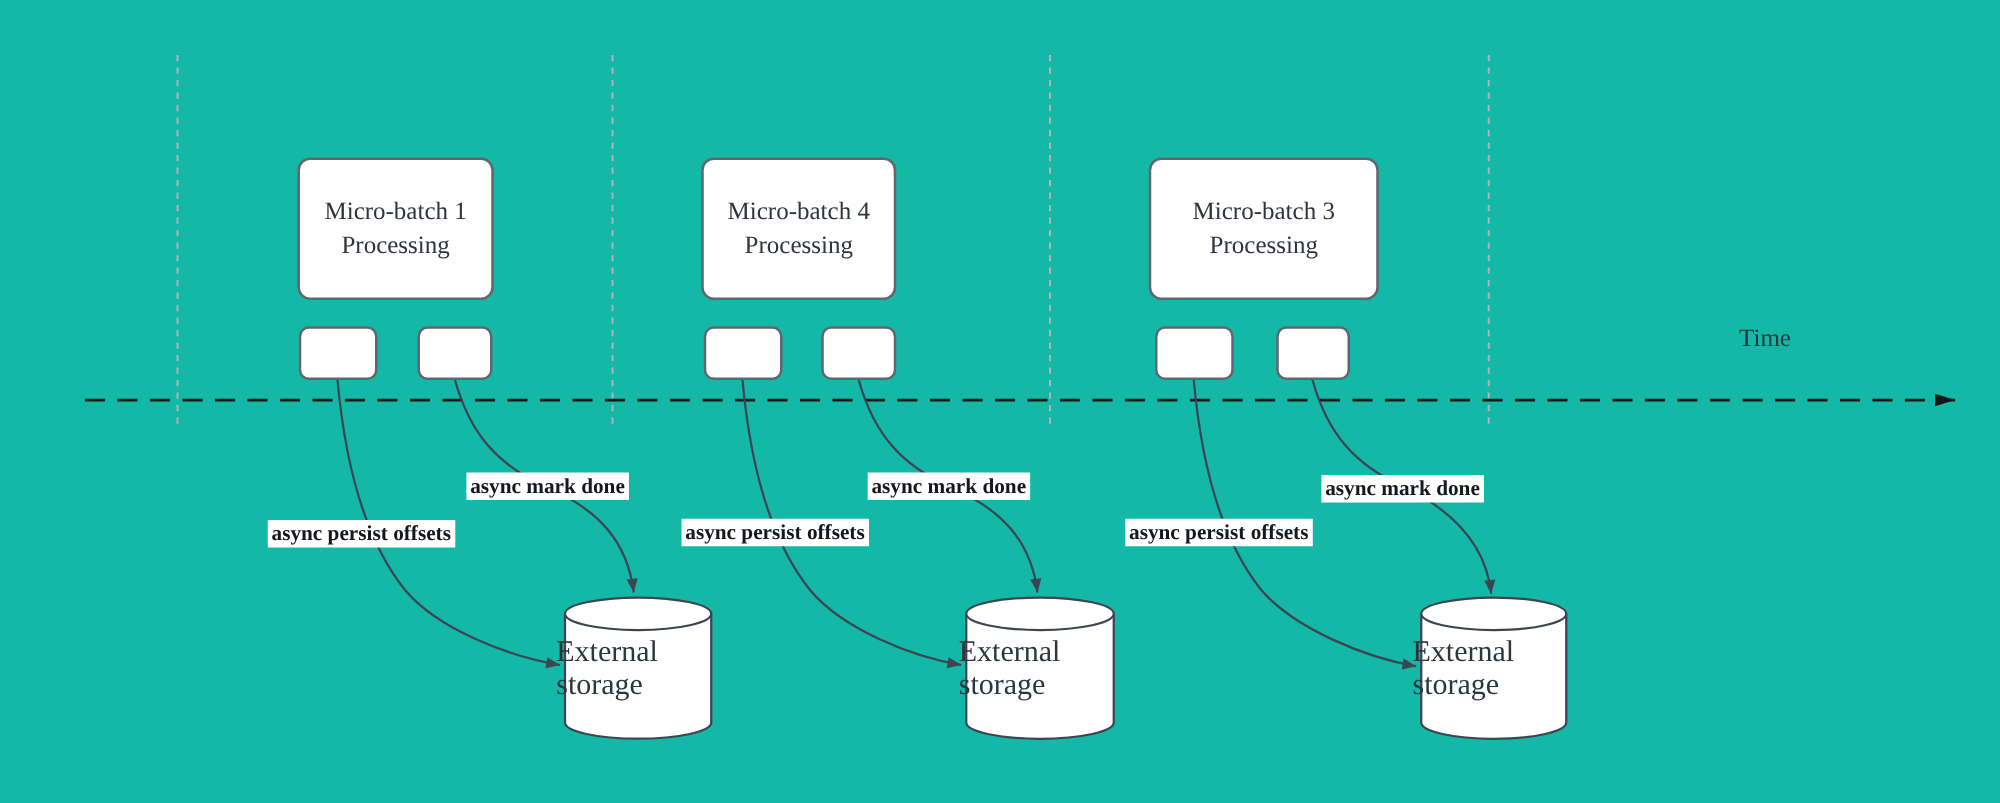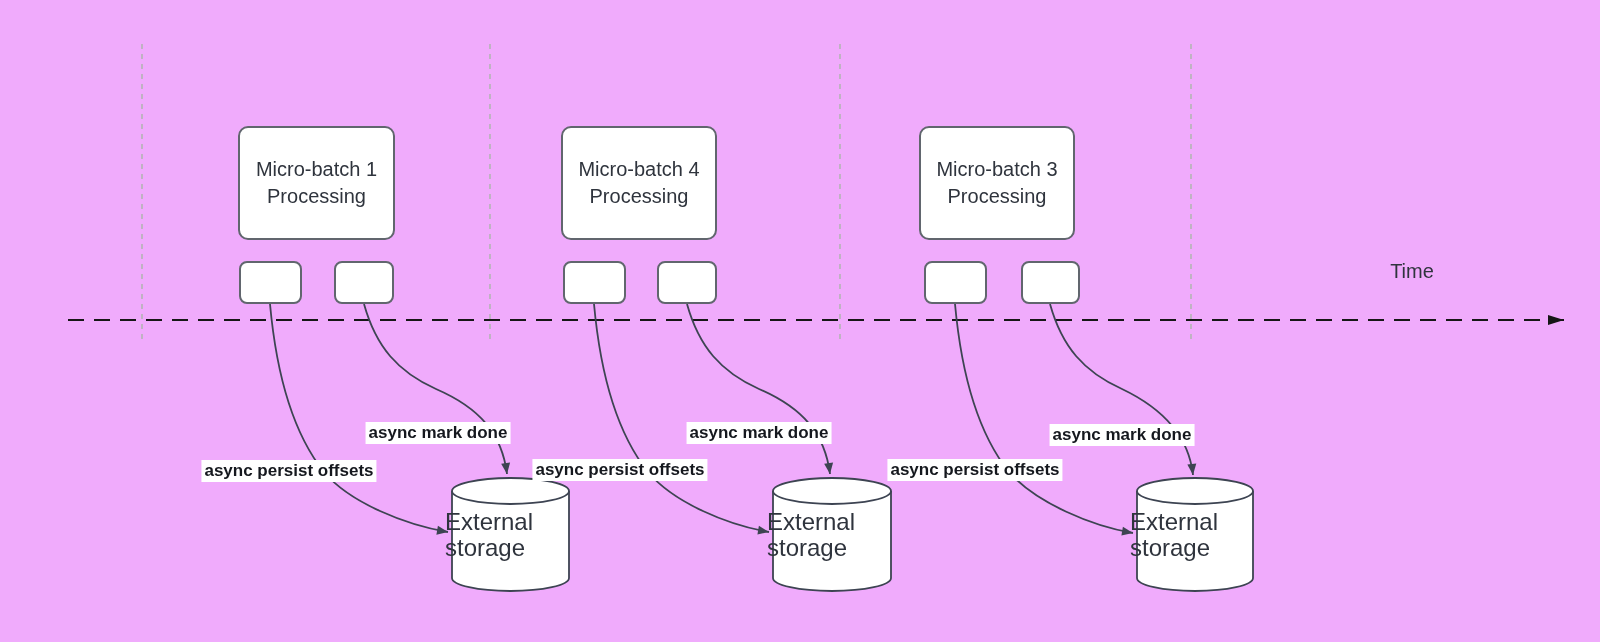--- a/index.html
+++ b/index.html
@@ -1,21 +1,21 @@
 <!DOCTYPE html>
 <html><head>
 <meta charset="utf-8">
 <style>
   html, body { margin: 0; padding: 0; background: #ffffff; }
   .canvas {
     position: relative;
     width: 1600px;
     height: 642px;
-    background: #f0abfc;
-    font-family: Liberation Sans, sans-serif;
+    background: #14b8a6;
+    font-family: Liberation Serif, serif;
     overflow: hidden;
   }
   svg.art { position: absolute; left: 0; top: 0; }
 
   .mb-box {
     position: absolute;
     background: #ffffff;
     border: 2px solid #61666e;
     border-radius: 10px;
     display: flex;
@@ -37,21 +37,20 @@
   }
   .async-label {
     position: absolute;
     transform: translate(-50%, -50%);
     font-weight: bold;
     font-size: 17px;
     color: #15181e;
     background: #ffffff;
     padding: 1px 3px;
     white-space: nowrap;
-    margin-top: 44px;
   }
   .storage-label {
     position: absolute;
     width: 130px;
     transform: translateX(-50%);
     text-align: left;
     font-size: 24px;
     line-height: 26px;
     color: #2f343d;
   }
@@ -128,21 +127,21 @@
   </div>
   <div class="port" style="left:563px; top:261px; width:63px; height:43px;"></div>
   <div class="port" style="left:657px; top:261px; width:60px; height:43px;"></div>
   <div class="async-label" style="left:620px; top:426px;">async persist offsets</div>
   <div class="async-label" style="left:759px; top:389px;">async mark done</div>
   <div class="storage-label" style="left:832px; top:509px;">
     <div>External</div>
     <div>storage</div>
   </div>
 
-  <div class="mb-box" style="left:919px; top:126px; width:156px; height:114px;">
+  <div class="mb-box" style="left:919px; top:126px; width:184px; height:114px;">
     <span>Micro-batch 3</span>
     <span>Processing</span>
   </div>
   <div class="port" style="left:924px; top:261px; width:63px; height:43px;"></div>
   <div class="port" style="left:1021px; top:261px; width:59px; height:43px;"></div>
   <div class="async-label" style="left:975px; top:426px;">async persist offsets</div>
   <div class="async-label" style="left:1122px; top:391px;">async mark done</div>
   <div class="storage-label" style="left:1195px; top:509px;">
     <div>External</div>
     <div>storage</div>

